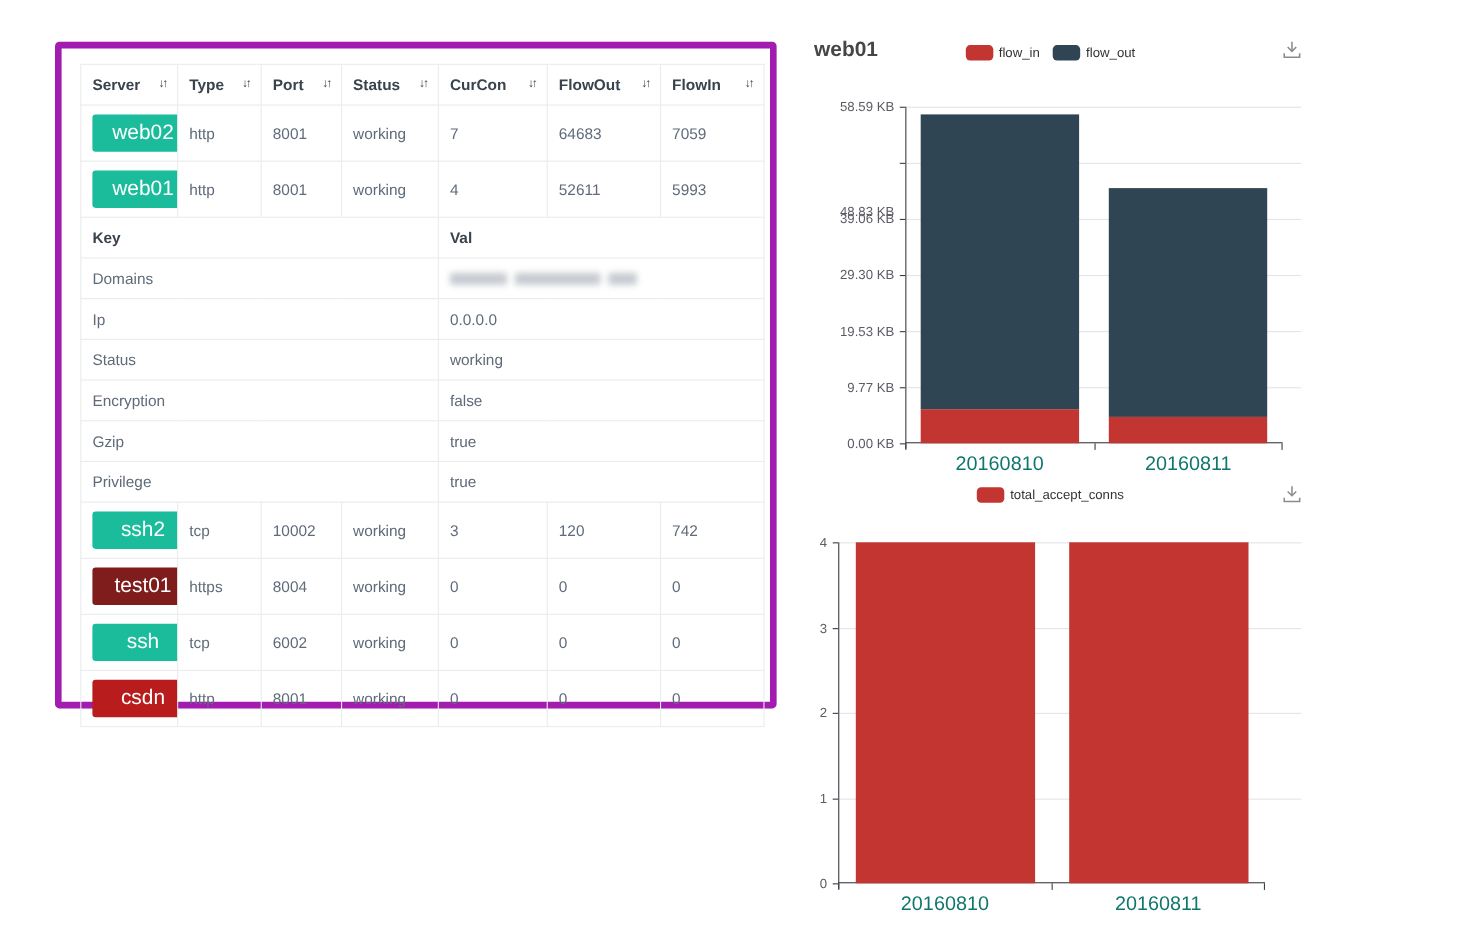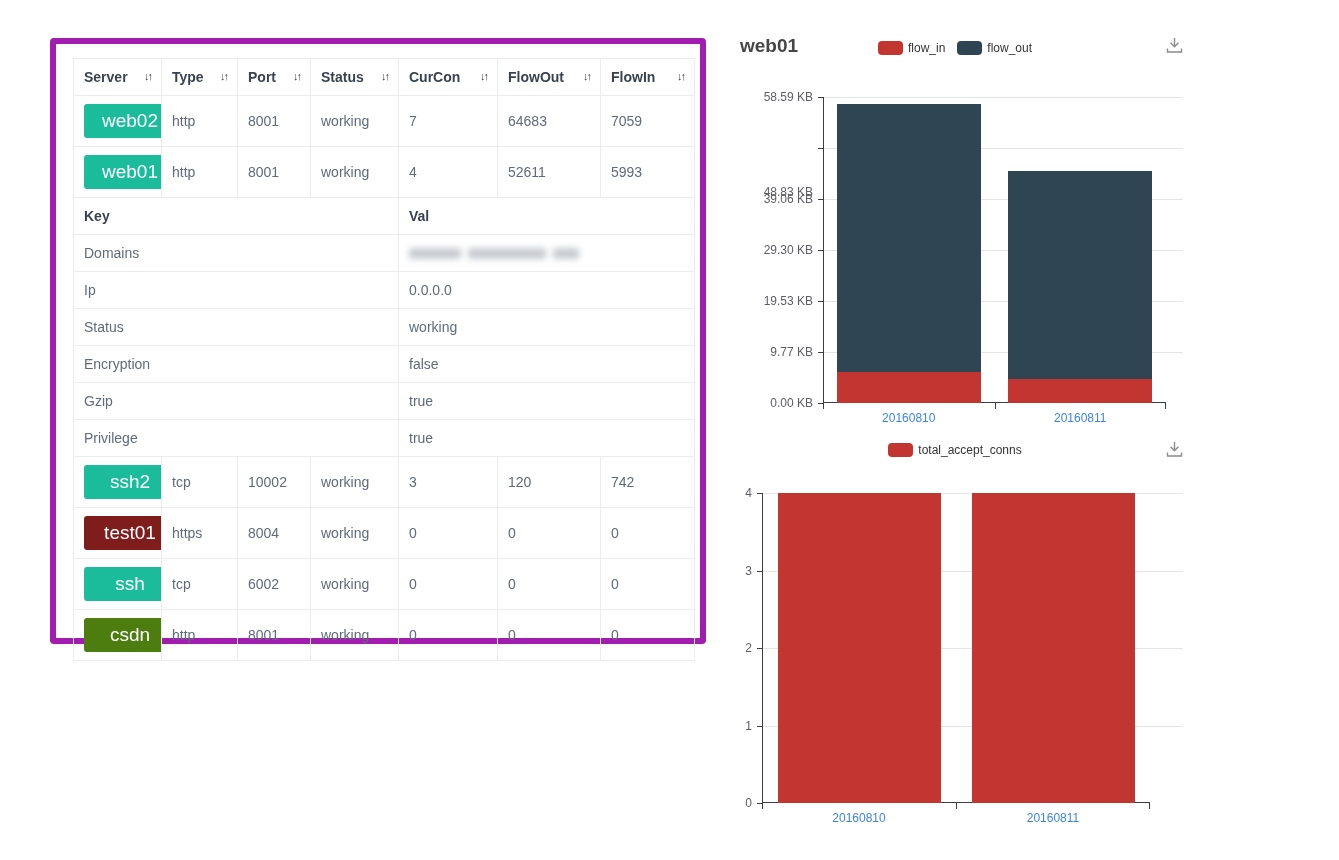--- a/index.html
+++ b/index.html
@@ -38,21 +38,21 @@
   .dl { position:absolute; right:6px; cursor:pointer; color:#8b8b8b; }
   .plot { position:absolute; }
   .grid { position:absolute; height:1px; background:#e3e4e8; }
   .ytick { position:absolute; text-align:right; font-size:12px; color:#5c5c66;
            line-height:14px; }
   .tick-y { position:absolute; left:-5px; width:5px; height:1px; background:#3c3c46; }
   .axis-y { position:absolute; left:0; top:0; bottom:-5px; width:1px; background:#3c3c46; }
   .axis-x { position:absolute; left:0; right:0; bottom:0; height:1px; background:#3c3c46; }
   .tick-x { position:absolute; bottom:-6px; width:1px; height:6px; background:#3c3c46; }
   .bar { position:absolute; }
-  .xtick { position:absolute; text-align:center; font-size:12px; color:#3b82f6; }
+  .xtick { position:absolute; text-align:center; font-size:18px; color:#0f766e; }
 </style>
 </head>
 <body>
 
 <div class="stage">
 
   <section class="card">
     <table class="tbl">
       <colgroup>
         <col style="width:88px">
@@ -148,21 +148,21 @@
           <tr>
             <td class="srv-cell"><button class="tag" style="background: rgb(26, 188, 156);">ssh</button></td>
             <td>tcp</td>
             <td>6002</td>
             <td>working</td>
             <td>0</td>
             <td>0</td>
             <td>0</td>
           </tr>
           <tr>
-            <td class="srv-cell"><button class="tag" style="background: #4d7c0f;">csdn</button></td>
+            <td class="srv-cell"><button class="tag" style="background: #b91c1c;">csdn</button></td>
             <td>http</td>
             <td>8001</td>
             <td>working</td>
             <td>0</td>
             <td>0</td>
             <td>0</td>
           </tr>
         </tbody>
     </table>
   </section>

